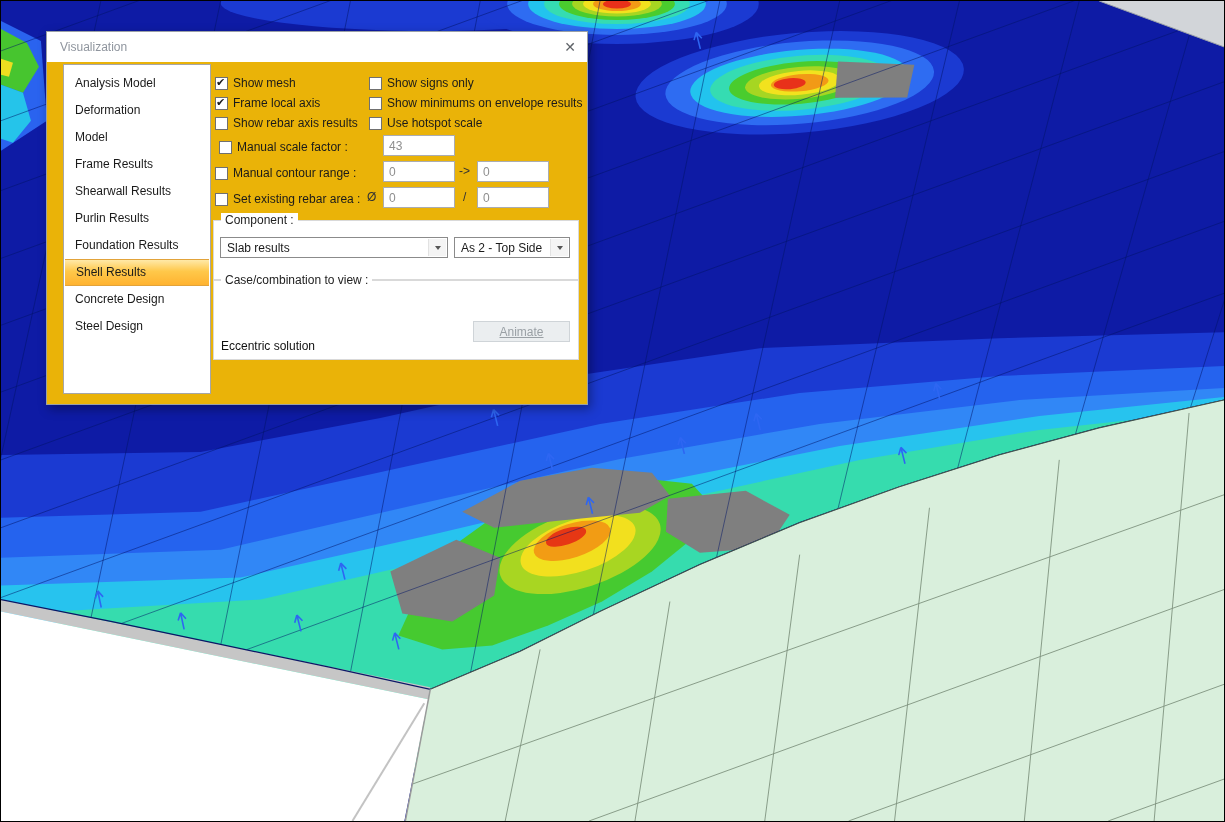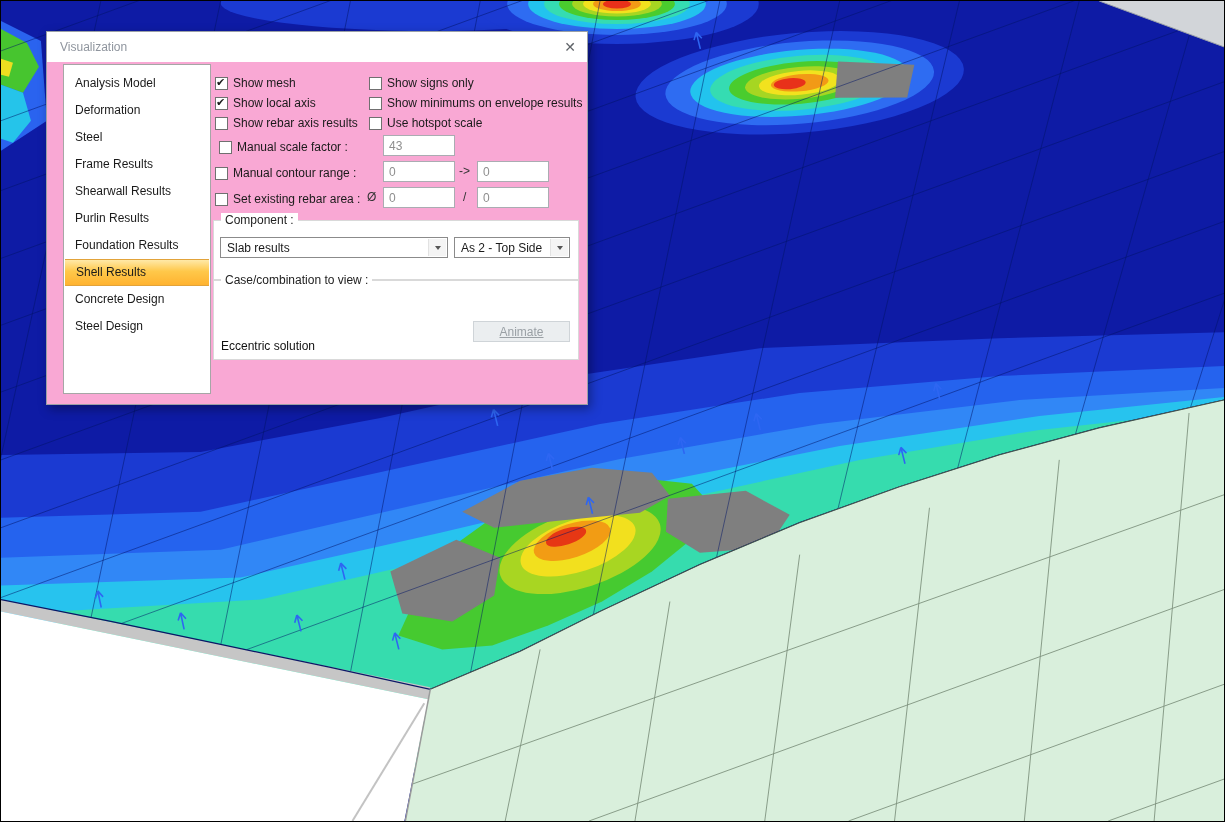--- a/index.html
+++ b/index.html
@@ -4,21 +4,21 @@
 <style>
   html,body{margin:0;padding:0;background:#fff;font-family:"Liberation Sans",sans-serif;}
   .viewport{position:relative;width:1225px;height:822px;border:1px solid #000;box-sizing:border-box;overflow:hidden;background:#fff;}
   .scene{position:absolute;left:0;top:0;width:100%;height:100%;}
 
   
   .tooltip{position:absolute;left:597px;top:539px;min-width:148px;background:#ffffe1;border:1px solid #73735a;
            padding:3px 7px;font-size:12px;line-height:16px;color:#000;box-shadow:1px 2px 3px rgba(0,0,0,.25);white-space:nowrap;}
 
   
-  .dialog{position:absolute;left:45px;top:30px;width:540px;height:372px;background:#f9a8d4;border:1px solid #9aa0a6;
+  .dialog{position:absolute;left:45px;top:30px;width:540px;height:372px;background:#eab308;border:1px solid #9aa0a6;
           box-shadow:3px 4px 10px rgba(0,0,0,.35);font-size:12px;color:#1a1a1a;}
   .titlebar{position:absolute;left:0;top:0;right:0;height:30px;background:#fff;}
   .dlg-title{position:absolute;left:13px;top:0;line-height:30px;color:#8f959e;font-size:12px;}
   .close-btn{position:absolute;right:6px;top:5px;width:22px;height:20px;display:flex;align-items:center;justify-content:center;
              color:#5f6368;font-size:14px;cursor:default;}
   .list{position:absolute;left:16px;top:32px;width:148px;height:330px;border:1px solid #a6a6a6;background:#fff;box-sizing:border-box;padding-top:5px;}
   .item{height:27px;line-height:27px;padding-left:11px;white-space:nowrap;}
   .item.selected{background:linear-gradient(#ffe9a8,#ffc84a 45%,#ffb330);border-top:1px solid #e2a33a;border-bottom:1px solid #e2a33a;
                  height:25px;line-height:25px;margin:0 1px;}
 
@@ -189,37 +189,37 @@
 
   <div class="dialog">
     <div class="titlebar">
       <div class="dlg-title">Visualization</div>
       <div class="close-btn">✕</div>
     </div>
 
     <div class="list">
       <div class="item">Analysis Model</div>
       <div class="item">Deformation</div>
-      <div class="item">Steel</div>
+      <div class="item">Model</div>
       <div class="item">Frame Results</div>
       <div class="item">Shearwall Results</div>
       <div class="item">Purlin Results</div>
       <div class="item">Foundation Results</div>
       <div class="item selected">Shell Results</div>
       <div class="item">Concrete Design</div>
       <div class="item">Steel Design</div>
     </div>
 
     <label class="cbrow" style="left:168px;top:43px;">
       <span class="cb checked"></span>
       <span>Show mesh</span>
     </label>
     <label class="cbrow" style="left:168px;top:63px;">
       <span class="cb checked"></span>
-      <span>Show local axis</span>
+      <span>Frame local axis</span>
     </label>
     <label class="cbrow" style="left:168px;top:83px;">
       <span class="cb"></span>
       <span>Show rebar axis results</span>
     </label>
 
     <label class="cbrow" style="left:322px;top:43px;">
       <span class="cb"></span>
       <span>Show signs only</span>
     </label>

